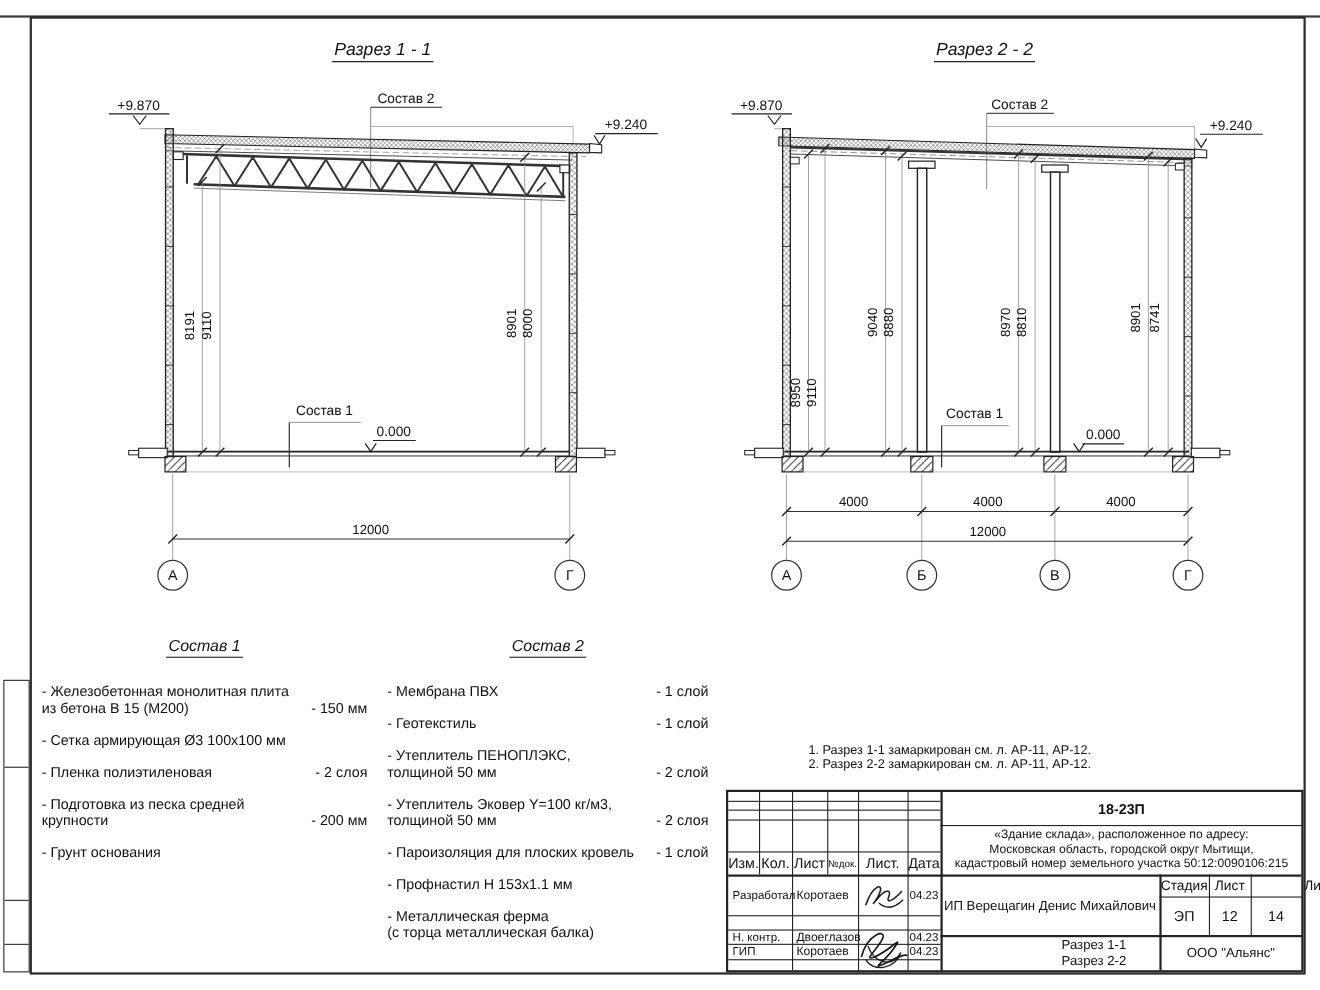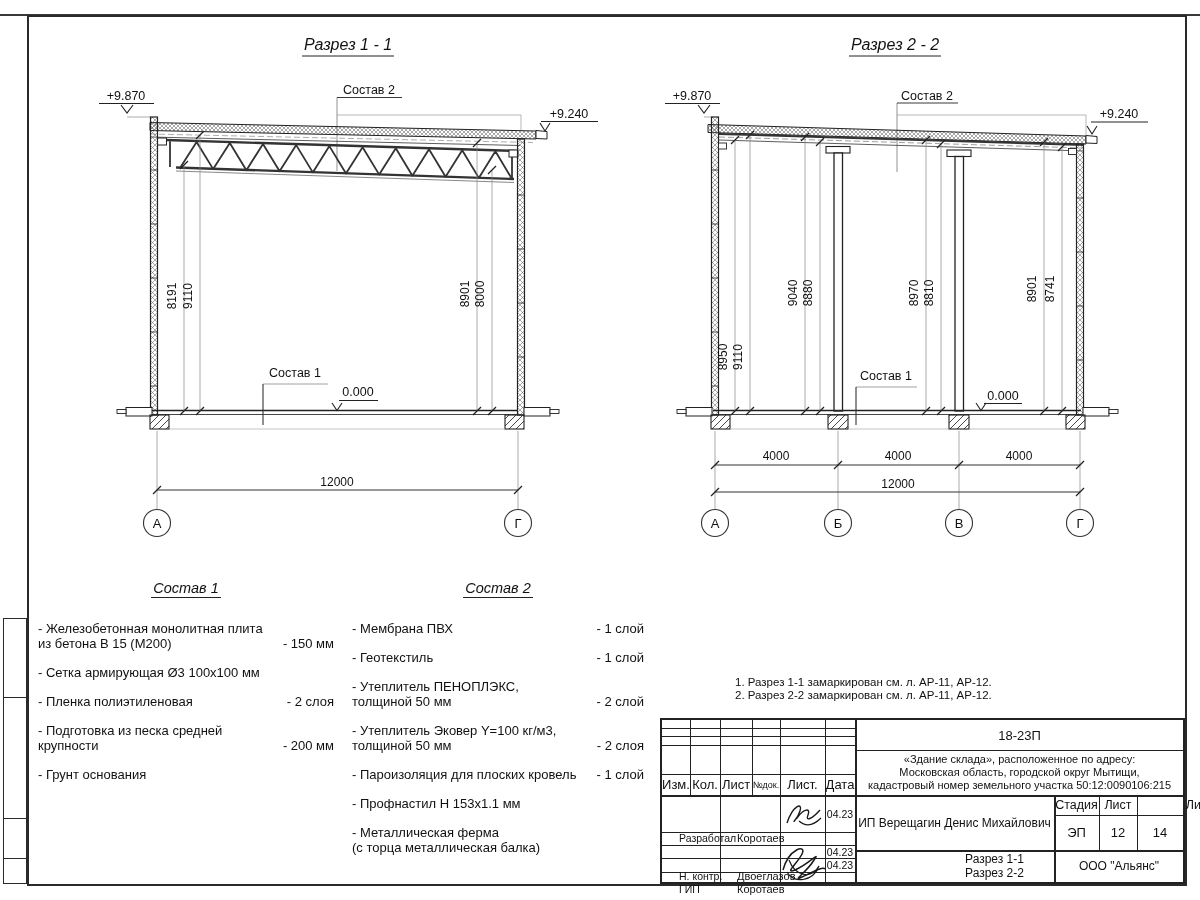--- a/index.html
+++ b/index.html
@@ -24,21 +24,21 @@
   .comp-item{display:flex;justify-content:space-between;align-items:flex-end;margin-bottom:14px;}
   .comp-name{white-space:pre-line;}
   .comp-val{white-space:nowrap;margin-left:8px;}
   
   #notes{left:735px;top:676px;width:260px;font-size:11.5px;line-height:13px;}
   
   #titleblock{left:660px;top:718px;width:525px;height:166px;border:2px solid #222;box-sizing:border-box;font-size:12px;}
   .tb-v{position:absolute;top:0;width:0;border-left:1px solid #222;}
   .tb-h{position:absolute;left:0;height:0;border-top:1px solid #222;}
   .tb-cell{position:absolute;display:flex;align-items:center;justify-content:center;text-align:center;overflow:hidden;}
-  .tb-left{justify-content:flex-start;text-align:left;padding-left:17px;margin-top:24px;}
+  .tb-left{justify-content:flex-start;text-align:left;padding-left:4px;}
   .pre{white-space:pre-line;}
   .sig{position:absolute;}
 </style>
 </head>
 <body>
 
 <div class="abs" id="sheet-topline"></div>
 <div class="abs" id="sheet-frame"></div>
 <div class="abs" id="left-strip">
   <div class="strip-div" style="top:78px"></div>
@@ -431,21 +431,21 @@
 
   <svg class="sig" style="left:119px;top:77px;" width="44" height="35" viewBox="0 0 44 35">
     <path d="M6,26 C12,8 22,5 19,14 C16,23 9,28 16,21 C23,11 30,11 27,18 C24,25 31,22 39,13" fill="none" stroke="#1a1a1a" stroke-width="1.4"></path>
     <path d="M18,24 C26,31 34,27 40,21" fill="none" stroke="#1a1a1a" stroke-width="1.2"></path>
   </svg>
   <svg class="sig" style="left:117px;top:122px;" width="48" height="44" viewBox="0 0 48 44">
     <path d="M4,28 C10,6 28,2 23,12 C18,22 5,32 16,28 C30,22 42,8 35,18 C28,30 12,40 23,35 C34,30 44,24 46,27" fill="none" stroke="#1a1a1a" stroke-width="1.5"></path>
     <path d="M10,18 C16,34 32,38 40,24 C34,40 14,42 8,30" fill="none" stroke="#1a1a1a" stroke-width="1.2"></path>
   </svg>
 
-  <div class="tb-cell" style="left:193px;top:0;width:329px;height:30px;font-size:13px;">18-23П</div>
+  <div class="tb-cell" style="left:193px;top:0;width:329px;height:30px;font-size:13px;font-weight:bold;">18-23П</div>
   <div class="tb-cell pre" style="left:193px;top:30px;width:329px;height:45px;font-size:11px;line-height:13px;">«Здание склада», расположенное по адресу:
 Московская область, городской округ Мытищи,
 кадастровый номер земельного участка 50:12:0090106:215</div>
   <div class="tb-cell" style="left:193px;top:75px;width:199px;height:55px;font-size:12px;">ИП Верещагин Денис Михайлович</div>
   <div class="tb-cell" style="left:392px;top:75px;width:45px;height:20px;font-size:12.5px;">Стадия</div>
   <div class="tb-cell" style="left:437px;top:75px;width:38px;height:20px;font-size:12.5px;">Лист</div>
   <div class="tb-cell" style="left:475px;top:75px;width:46px;height:20px;font-size:12.5px;padding-left:46px;">Листов</div>
   <div class="tb-cell" style="left:392px;top:95px;width:45px;height:35px;font-size:13px;">ЭП</div>
   <div class="tb-cell" style="left:437px;top:95px;width:38px;height:35px;font-size:13px;">12</div>
   <div class="tb-cell" style="left:475px;top:95px;width:46px;height:35px;font-size:13px;">14</div>

